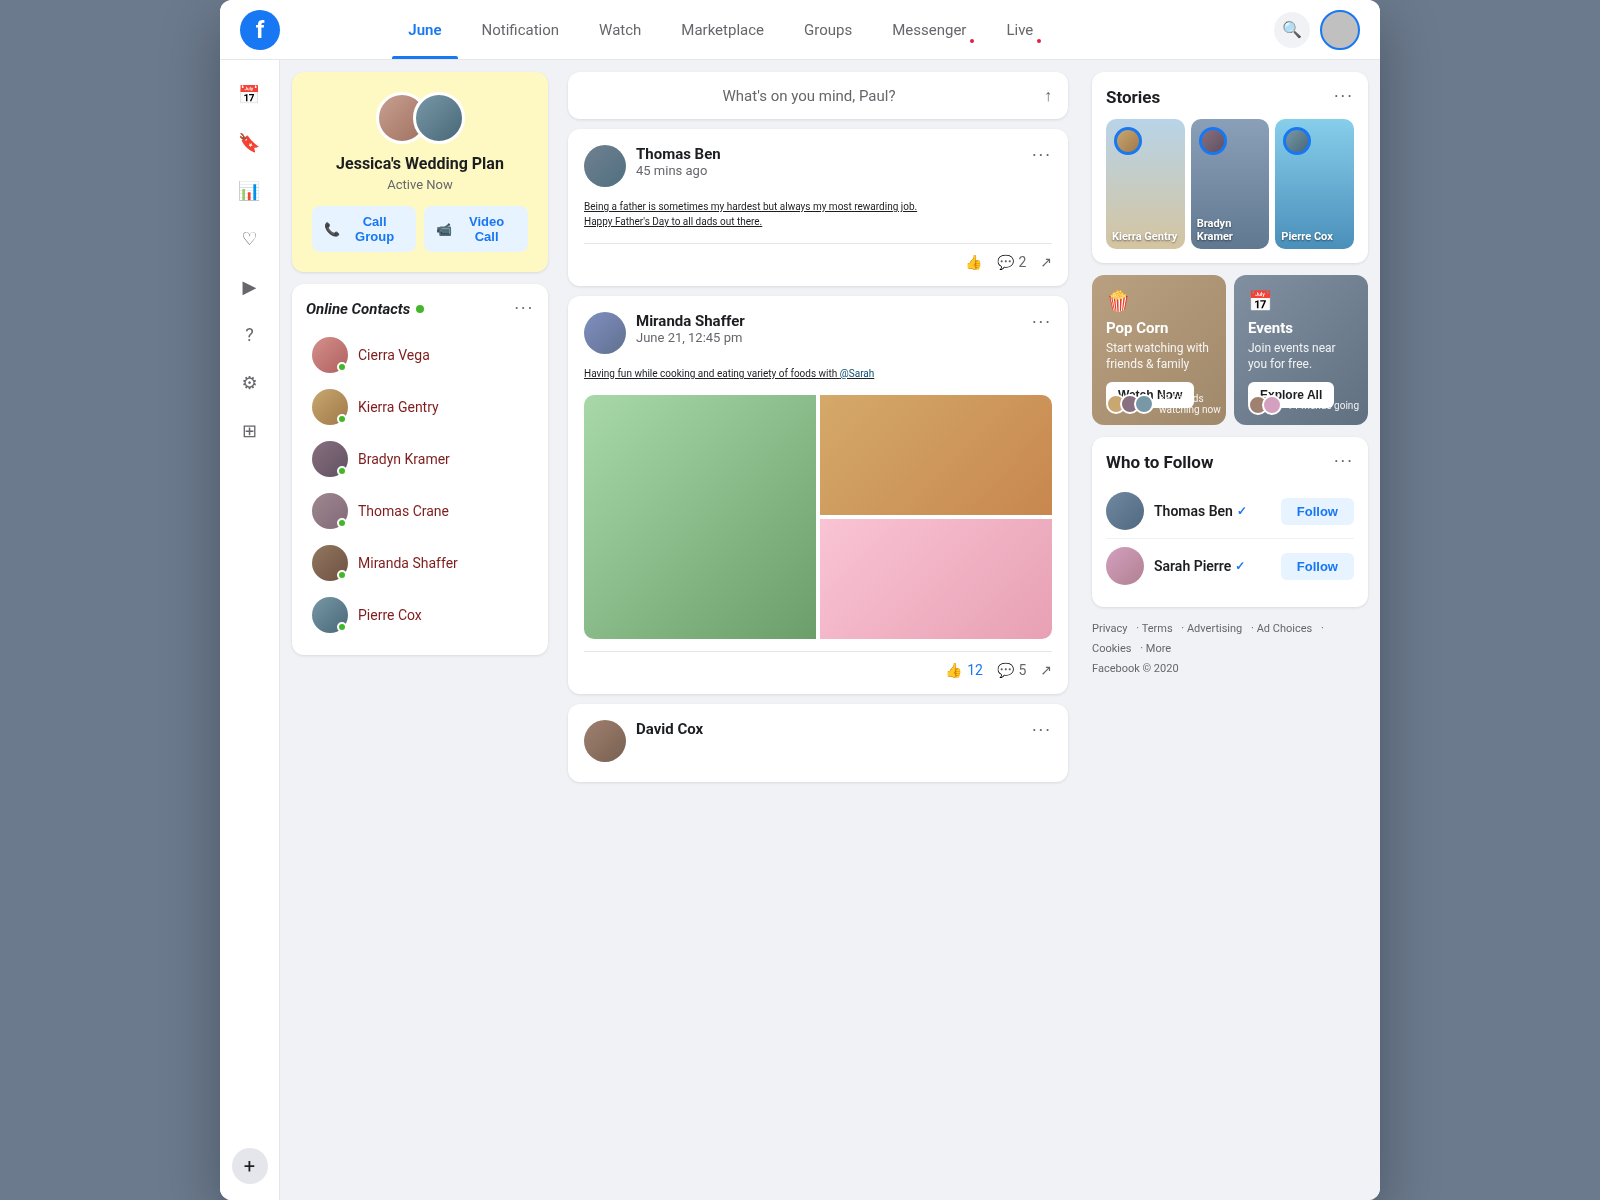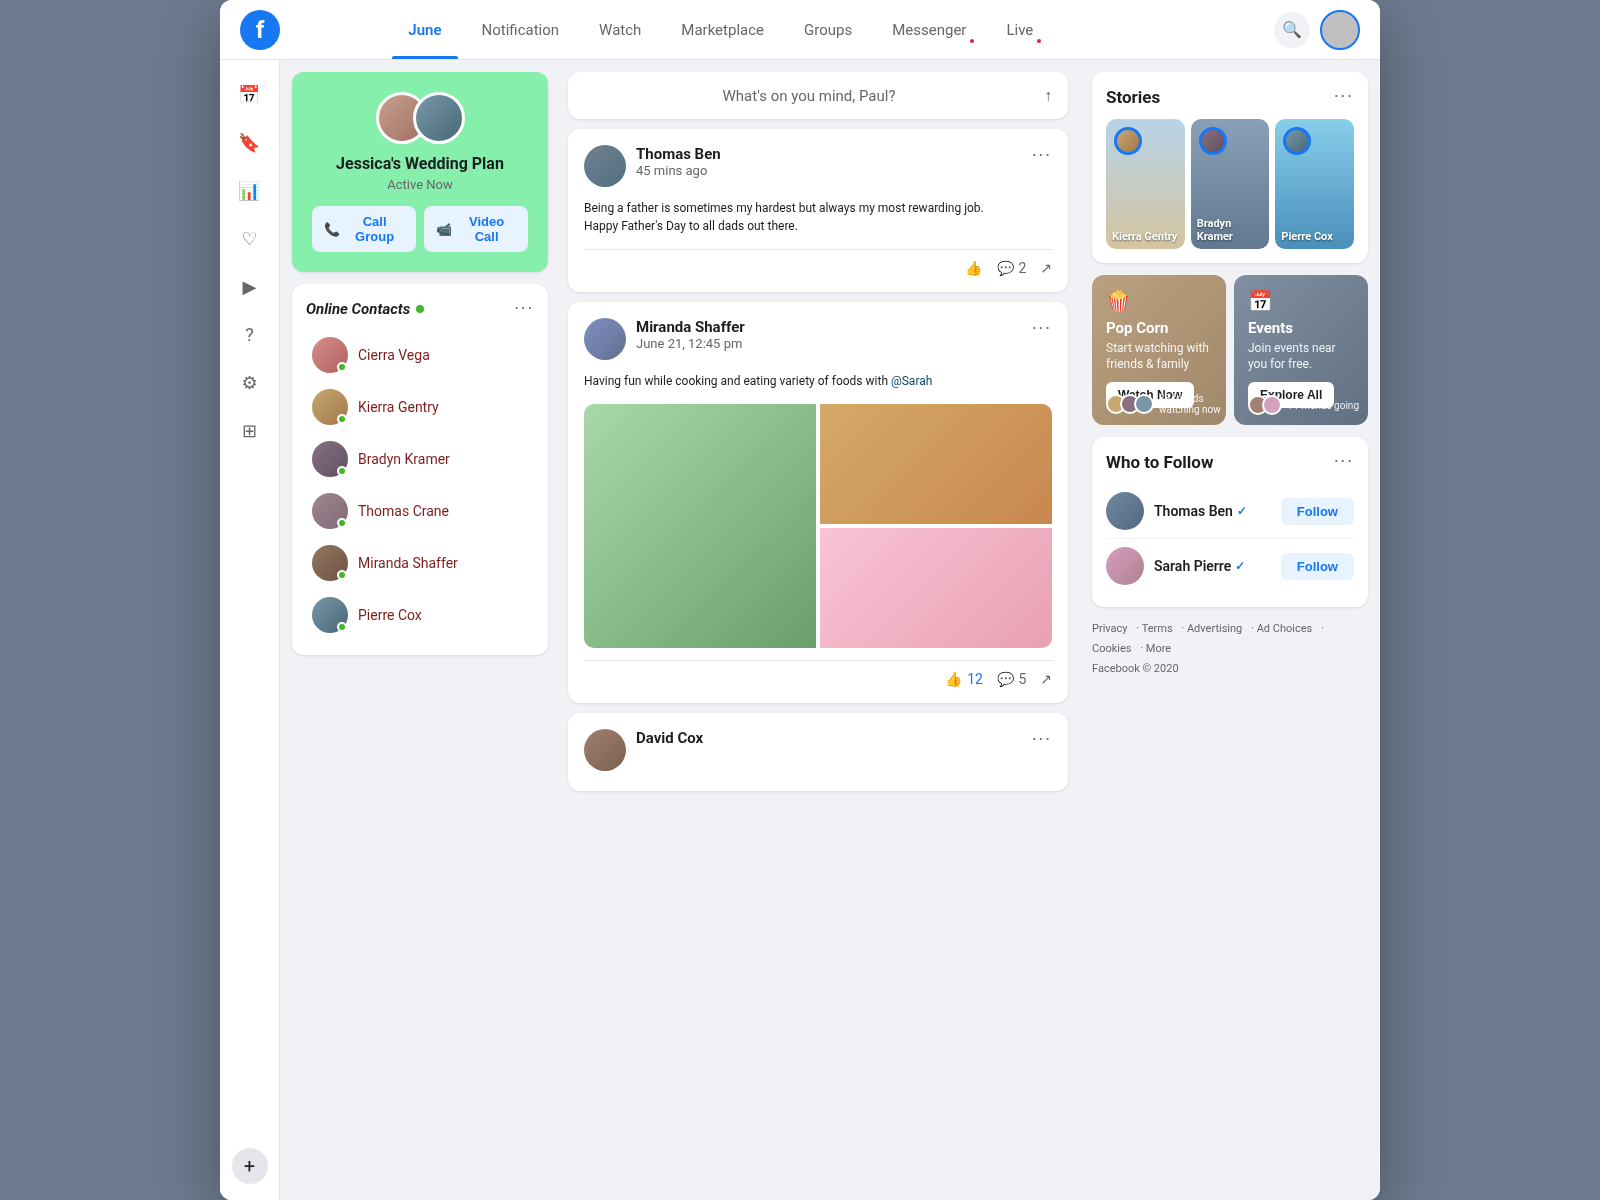--- a/index.html
+++ b/index.html
@@ -134,21 +134,21 @@
       margin-top: auto;
     }
     
     .left-panel {
       width: 280px;
       padding: 12px;
       background: #f0f2f5;
     }
     
     .wedding-card {
-      background: #86efac;
+      background: #fef9c3;
       border-radius: 12px;
       padding: 20px;
       text-align: center;
       margin-bottom: 12px;
       box-shadow: 0 1px 3px rgba(0,0,0,0.1);
     }
     .wedding-avatars {
       display: flex;
       justify-content: center;
       margin-bottom: 10px;
@@ -311,24 +311,25 @@
       color: #65676b;
     }
     .post-options {
       margin-left: auto;
       color: #65676b;
       font-size: 18px;
       cursor: pointer;
       letter-spacing: 2px;
     }
     .post-text {
-      font-size: 12px;
+      font-size: 10px;
       color: #1c1e21;
       line-height: 1.5;
       margin-bottom: 14px;
+      text-decoration: underline;
     }
     .post-actions {
       display: flex;
       align-items: center;
       justify-content: flex-end;
       gap: 14px;
       padding-top: 10px;
       border-top: 1px solid #e4e6eb;
     }
     .action-item {

